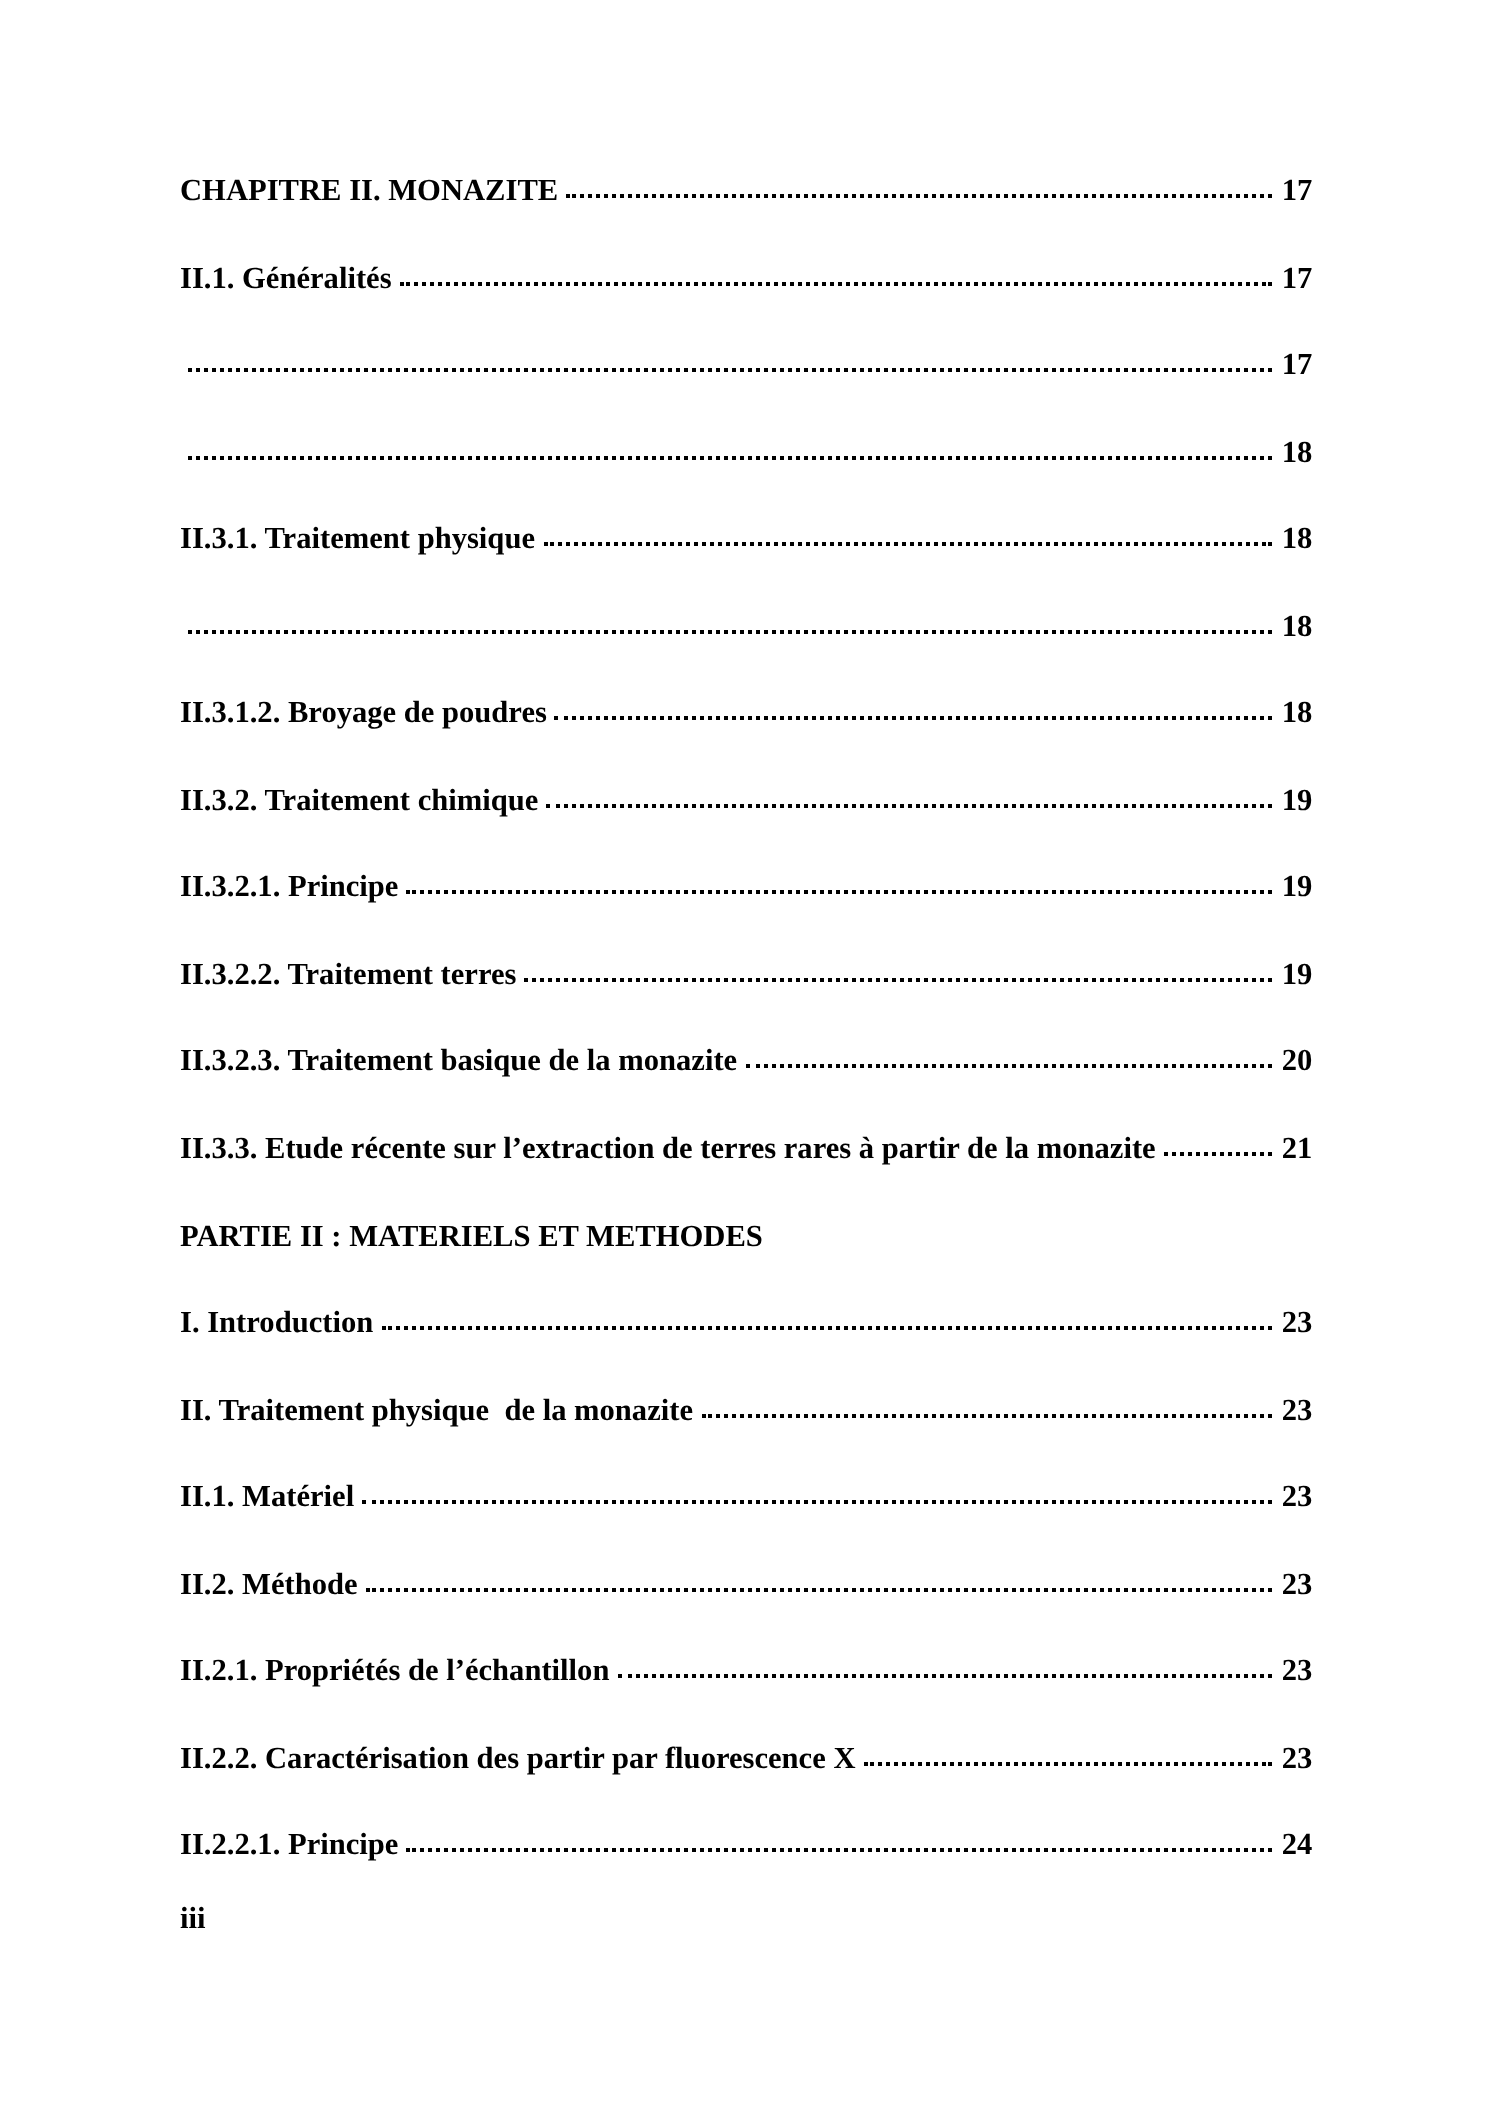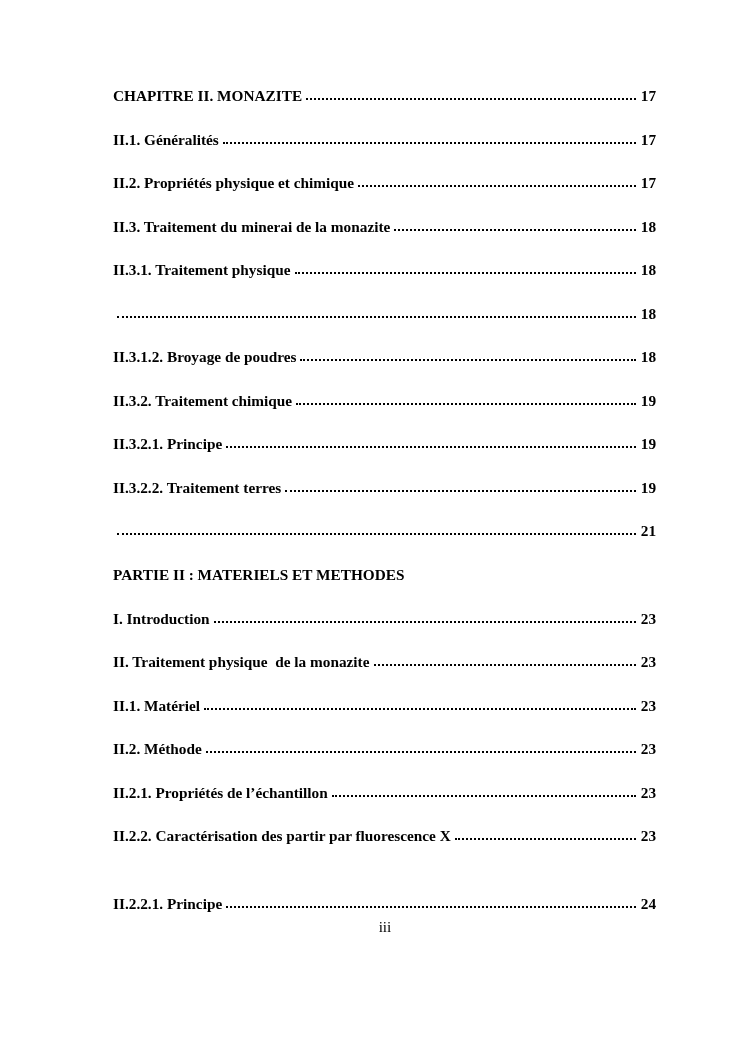--- a/index.html
+++ b/index.html
@@ -11,34 +11,33 @@
     position: relative;
     width: 745px;
     height: 1053px;
     background: #ffffff;
     color: #000000;
     font-family: "Liberation Serif", "DejaVu Serif", serif;
     font-weight: 700;
     font-size: 15.3px;
     overflow: hidden;
     box-sizing: border-box;
-    padding: 87px 88px 0 113px;
+    padding: 87px 88px 0 90px;
   }
   .toc-list {
     display: block;
   }
   .toc-row {
     display: flex;
     align-items: baseline;
     height: 43.55px;
     overflow: hidden;
   }
   .toc-row:last-child {
     height: auto;
-    margin-top: 24px;
   }
   .toc-label {
     white-space: pre;
     flex: 0 0 auto;
   }
   .toc-dots {
     flex: 1 1 auto;
     border-bottom: 2.2px dotted #000000;
     margin: 0 4px 0 4px;
     position: relative;
@@ -51,23 +50,22 @@
     min-width: 17px;
     white-space: pre;
   }
   .toc-heading-row {
     display: flex;
     align-items: flex-start;
     height: 43.55px;
     overflow: hidden;
   }
   .page-footer {
-    text-align: center;
-    margin-top: 5px;
-    font-weight: 400;
+    margin-top: 19px;
+    font-weight: 700;
   }
 </style>
 </head>
 <body>
 
 <div class="document-page">
   <div class="toc-list">
 
     <div class="toc-row">
       <span class="toc-label">CHAPITRE II. MONAZITE</span>
@@ -75,27 +73,25 @@
       <span class="toc-page-num">17</span>
     </div>
 
     <div class="toc-row">
       <span class="toc-label">II.1. Généralités</span>
       <span class="toc-dots"></span>
       <span class="toc-page-num">17</span>
     </div>
 
     <div class="toc-row">
-      <span class="toc-label">II.2. Propriétés physique et chimique</span>
       <span class="toc-dots"></span>
       <span class="toc-page-num">17</span>
     </div>
 
     <div class="toc-row">
-      <span class="toc-label">II.3. Traitement du minerai de la monazite</span>
       <span class="toc-dots"></span>
       <span class="toc-page-num">18</span>
     </div>
 
     <div class="toc-row">
       <span class="toc-label">II.3.1. Traitement physique</span>
       <span class="toc-dots"></span>
       <span class="toc-page-num">18</span>
     </div>
 
@@ -121,22 +117,28 @@
       <span class="toc-dots"></span>
       <span class="toc-page-num">19</span>
     </div>
 
     <div class="toc-row">
       <span class="toc-label">II.3.2.2. Traitement terres</span>
       <span class="toc-dots"></span>
       <span class="toc-page-num">19</span>
     </div>
 
+    <div class="toc-row">
+      <span class="toc-label">II.3.2.3. Traitement basique de la monazite</span>
+      <span class="toc-dots"></span>
+      <span class="toc-page-num">20</span>
+    </div>
 
     <div class="toc-row">
+      <span class="toc-label">II.3.3. Etude récente sur l’extraction de terres rares à partir de la monazite</span>
       <span class="toc-dots"></span>
       <span class="toc-page-num">21</span>
     </div>
 
     <div class="toc-heading-row">
       <span class="toc-label">PARTIE II : MATERIELS ET METHODES</span>
     </div>
 
     <div class="toc-row">
       <span class="toc-label">I. Introduction</span>

